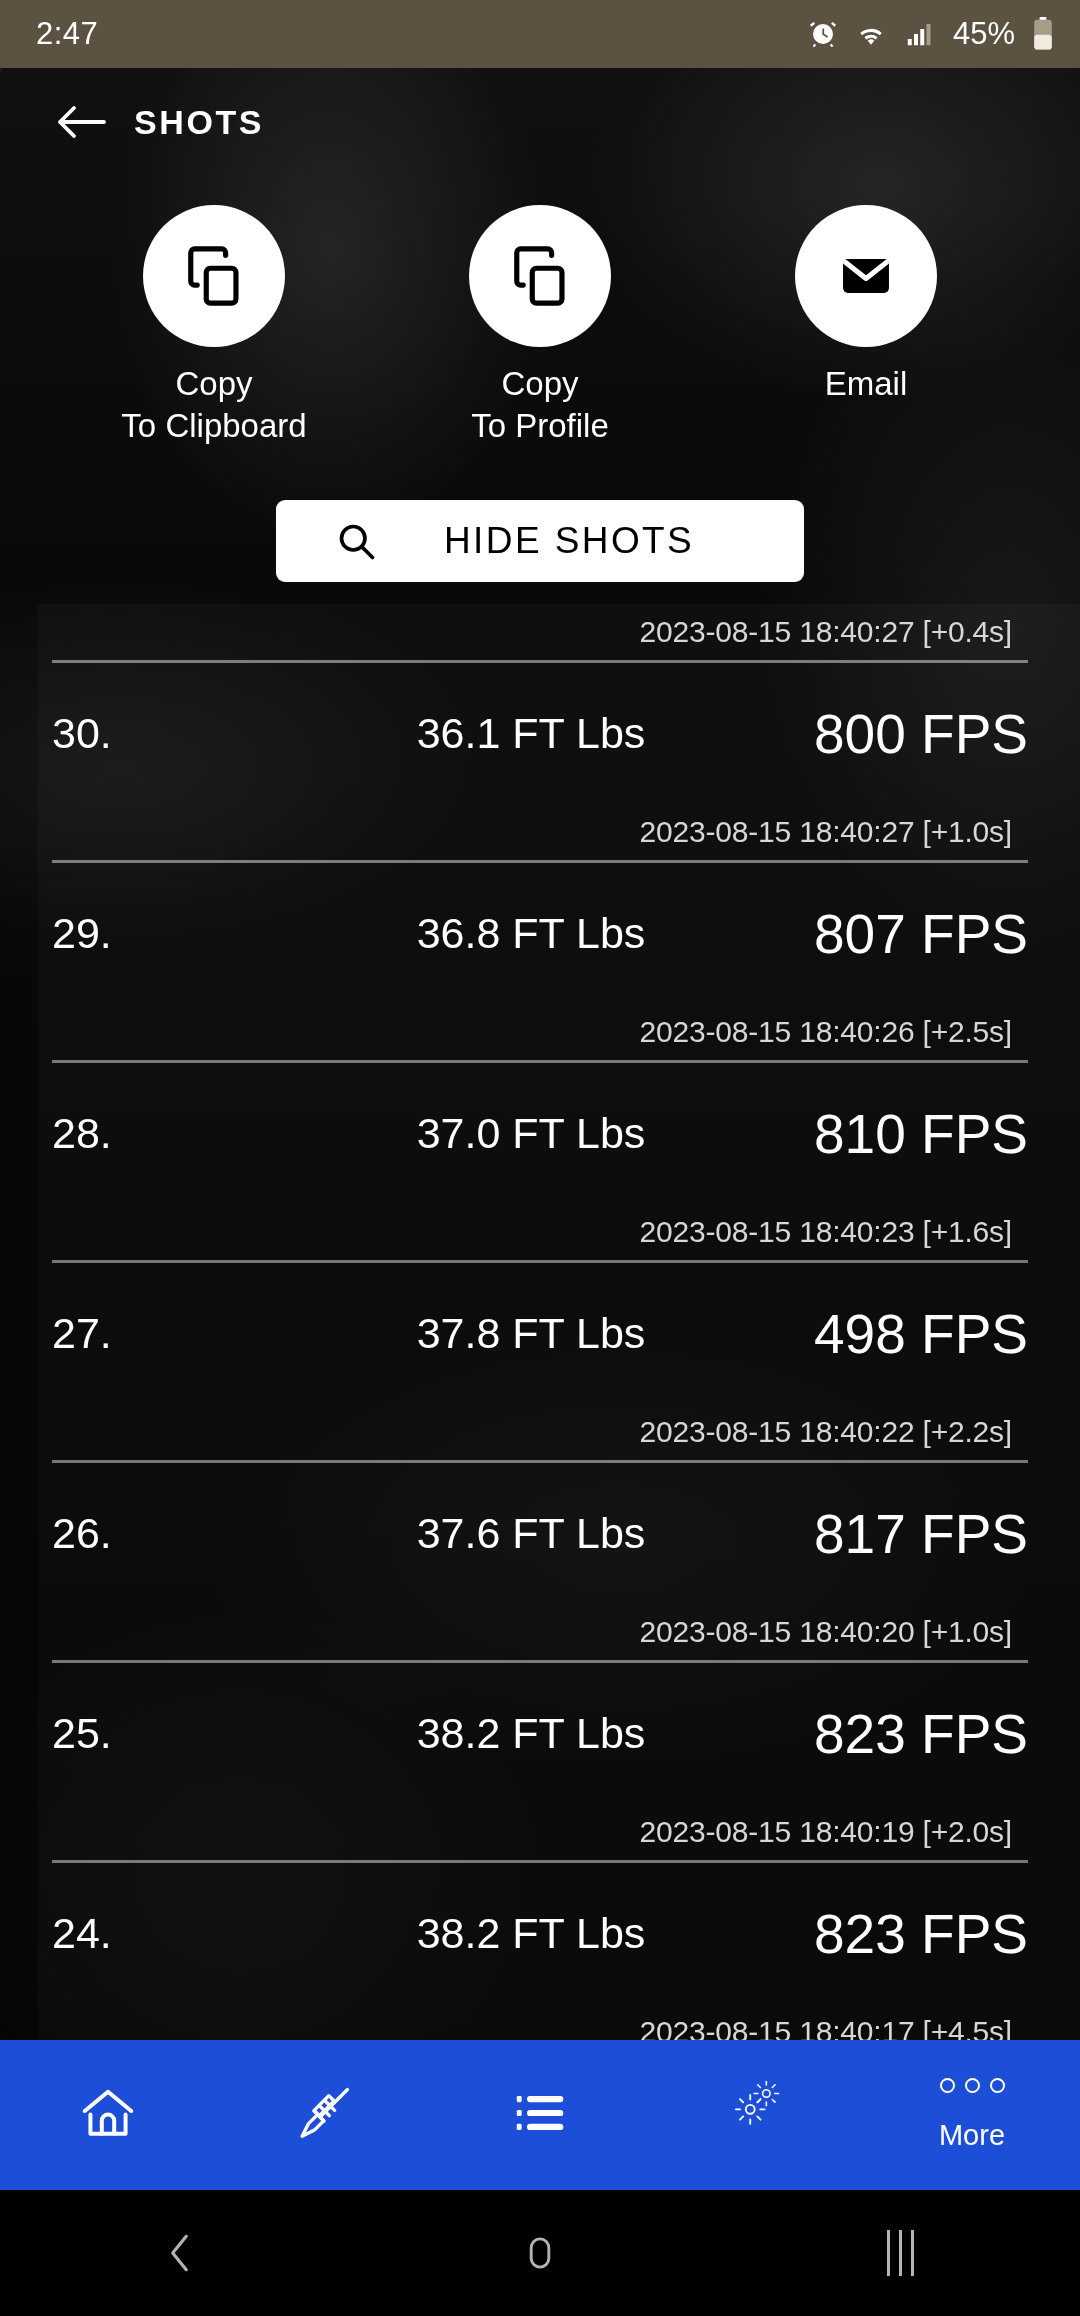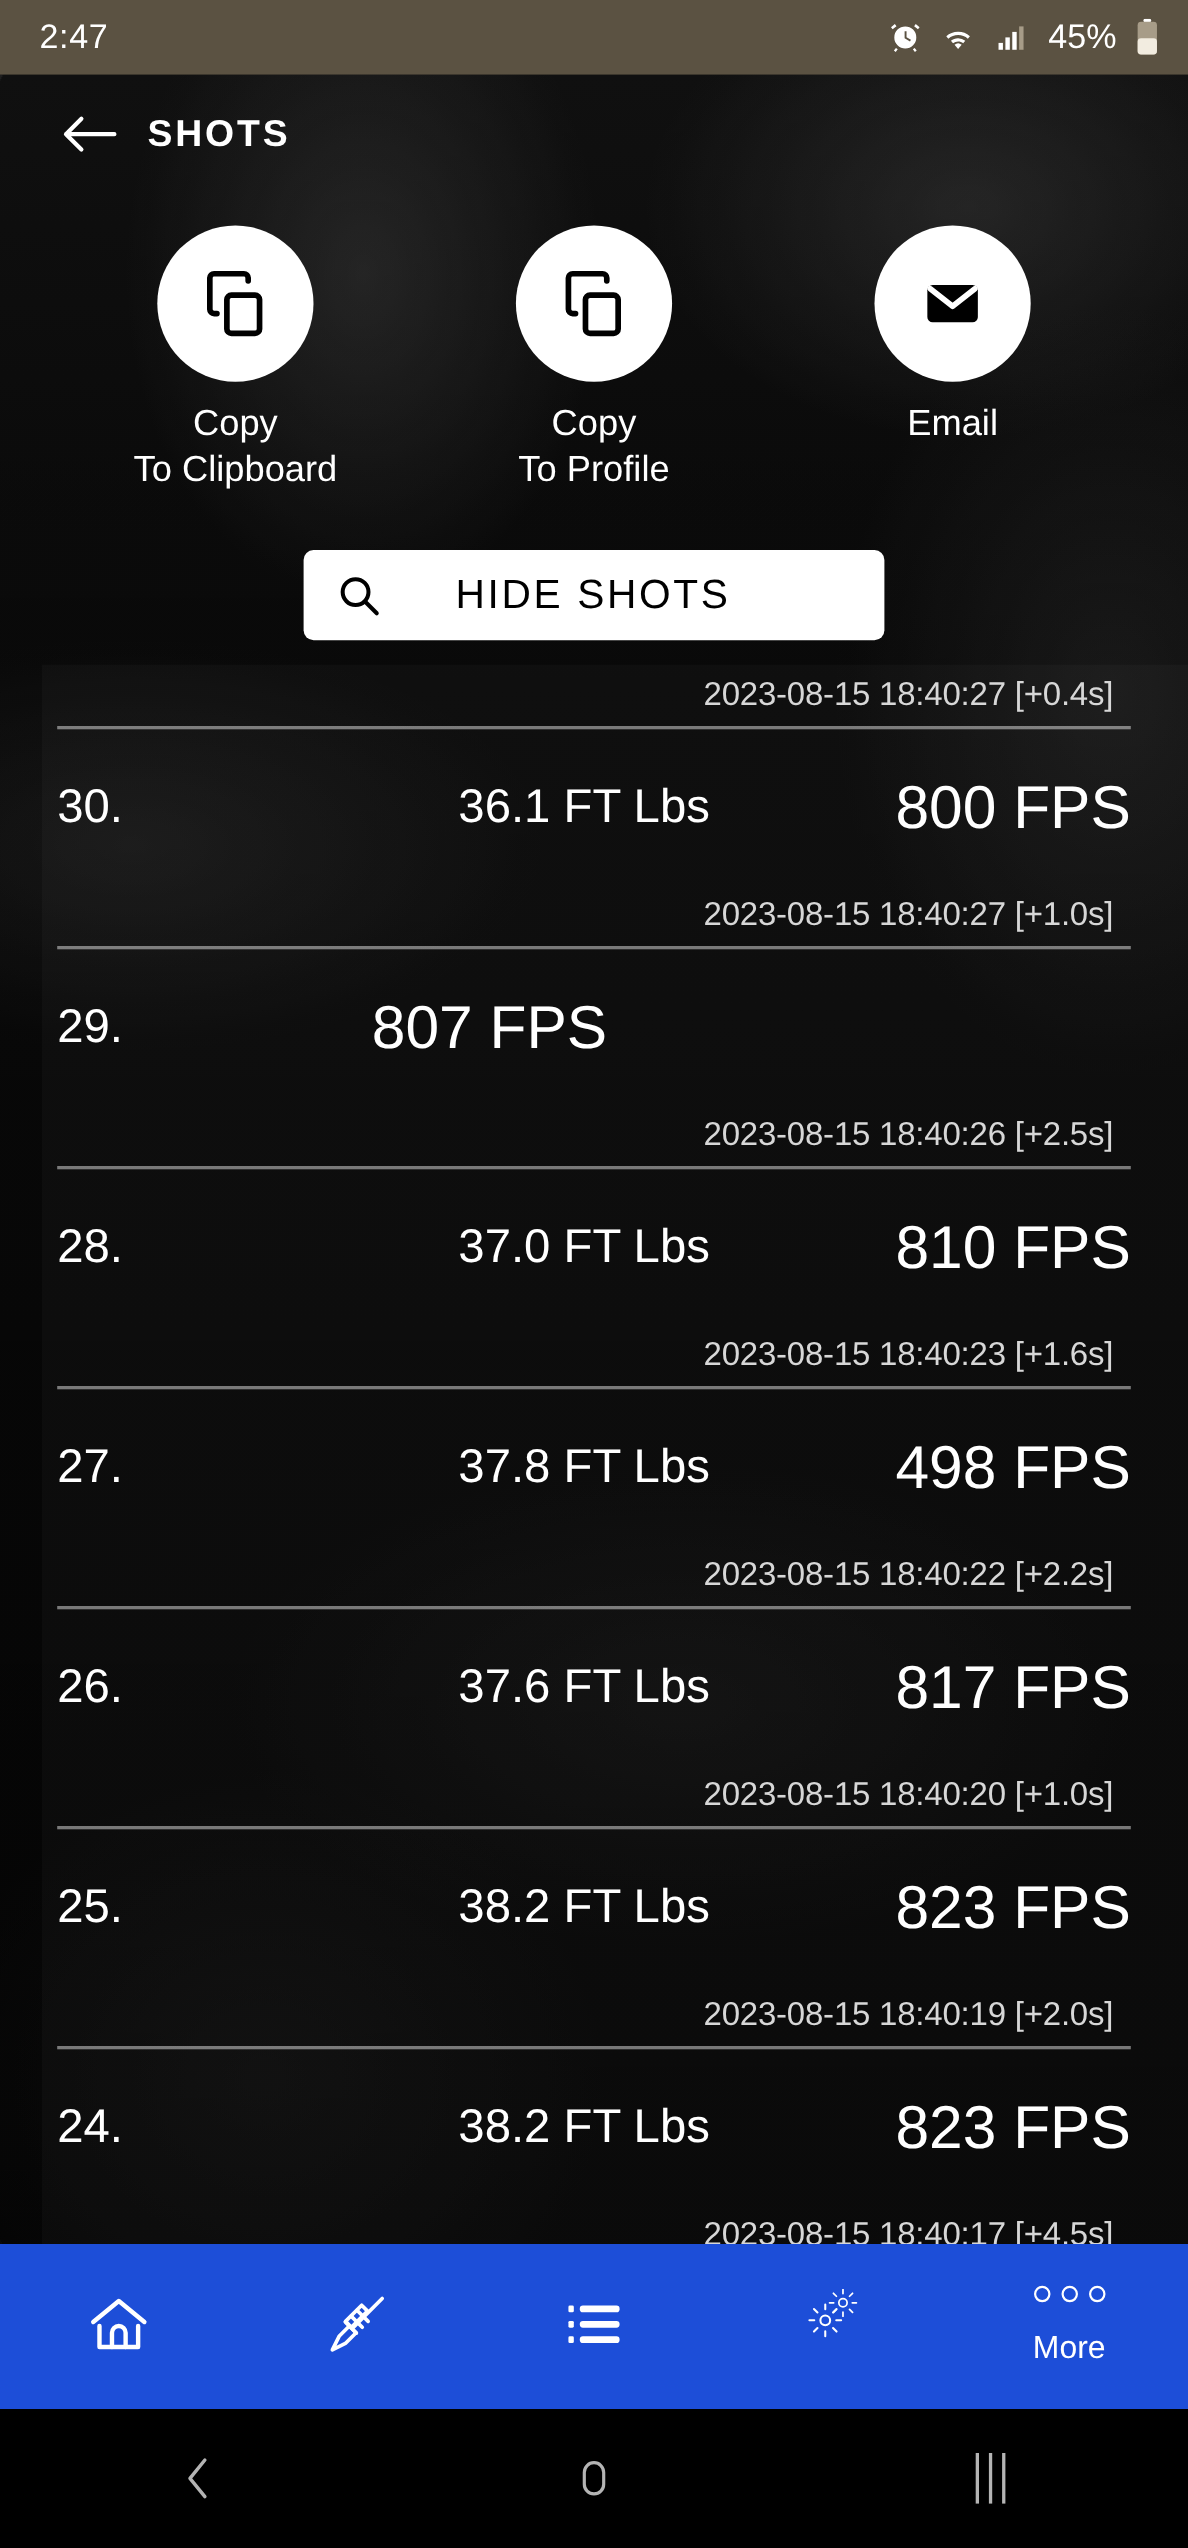--- a/index.html
+++ b/index.html
@@ -71,21 +71,21 @@
     margin-top:16px; color:#fff; font-size:33px; line-height:1.26;
     text-align:center; font-weight:400;
   }
 
   
   #hide-shots-btn {
     position:absolute; top:500px; left:276px;
     width:528px; height:82px; border-radius:9px;
     background:#fff; color:#000;
     display:flex; align-items:center; justify-content:flex-start;
-    padding-left:28px; gap:66px;
+    padding-left:58px; gap:66px;
     border:none; cursor:pointer;
   }
   #hide-shots-label { font-size:37px; font-weight:500; letter-spacing:2.4px; }
 
   
   #shot-list {
     position:absolute; top:604px; left:0; width:1080px; height:1436px;
     overflow:hidden;
   }
   #shot-list-panel {
@@ -240,20 +240,21 @@
         <div class="shot-divider"></div>
         <div class="shot-row">
           <span class="shot-index">30.</span>
           <span class="shot-energy">36.1 FT Lbs</span>
           <span class="shot-speed">800 FPS</span>
         </div>
         <div class="shot-time">2023-08-15 18:40:27 [+1.0s]</div>
         <div class="shot-divider"></div>
         <div class="shot-row">
           <span class="shot-index">29.</span>
+          <span class="shot-energy">36.8 FT Lbs</span>
           <span class="shot-speed">807 FPS</span>
         </div>
         <div class="shot-time">2023-08-15 18:40:26 [+2.5s]</div>
         <div class="shot-divider"></div>
         <div class="shot-row">
           <span class="shot-index">28.</span>
           <span class="shot-energy">37.0 FT Lbs</span>
           <span class="shot-speed">810 FPS</span>
         </div>
         <div class="shot-time">2023-08-15 18:40:23 [+1.6s]</div>

